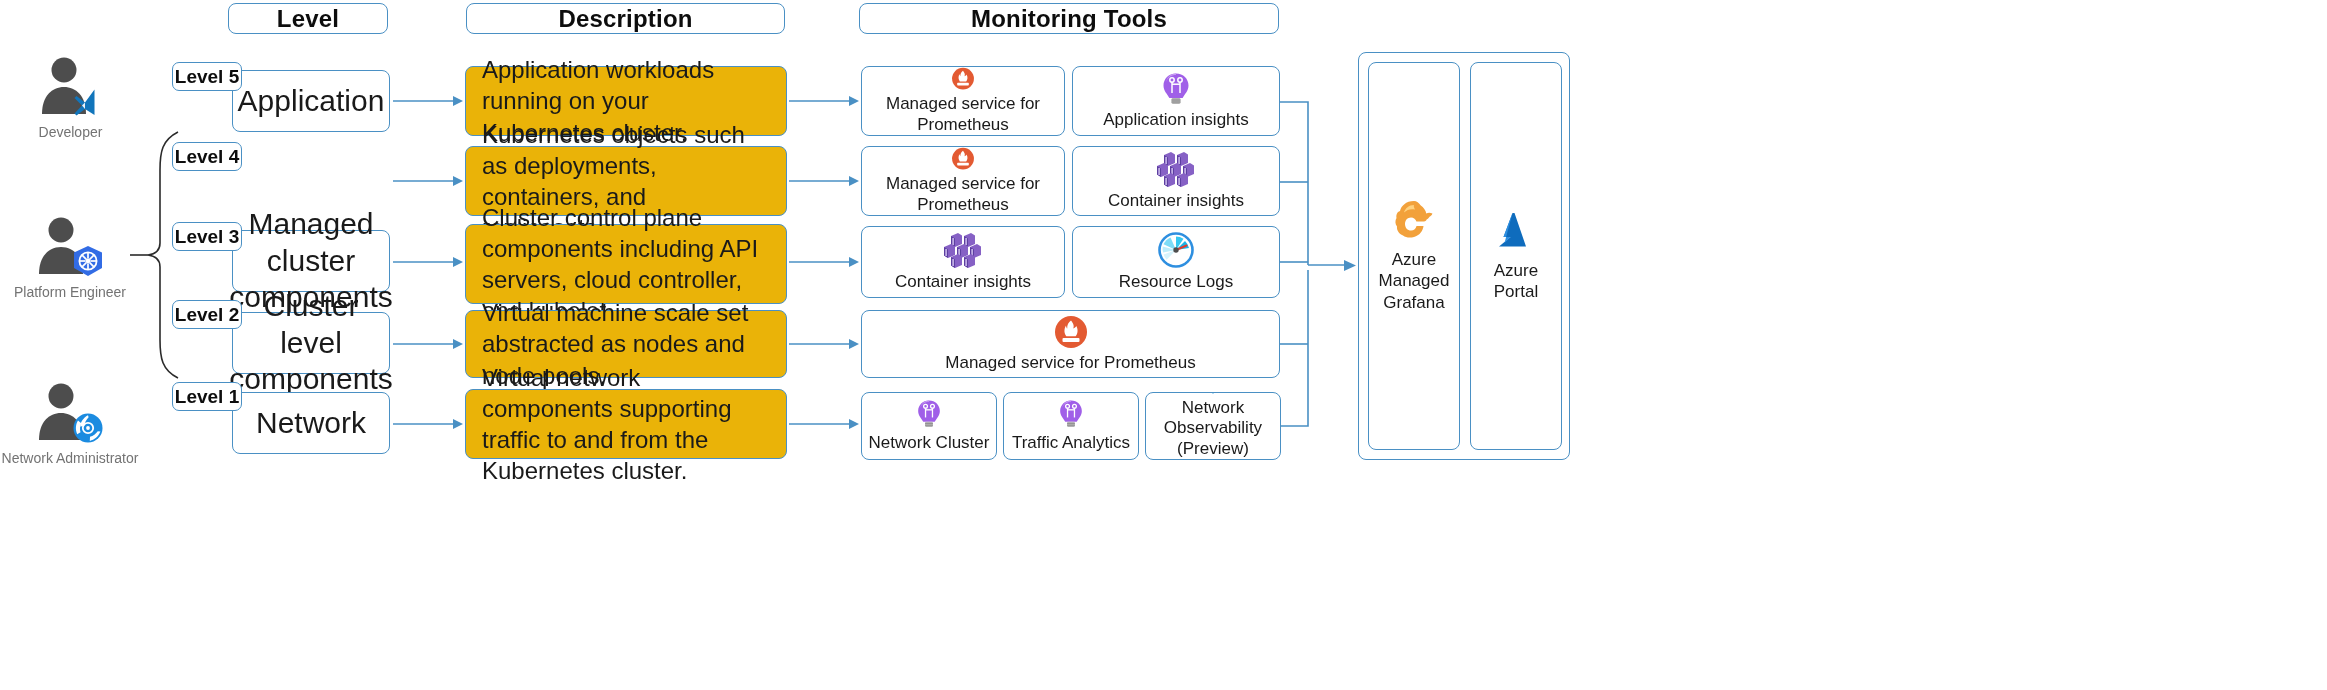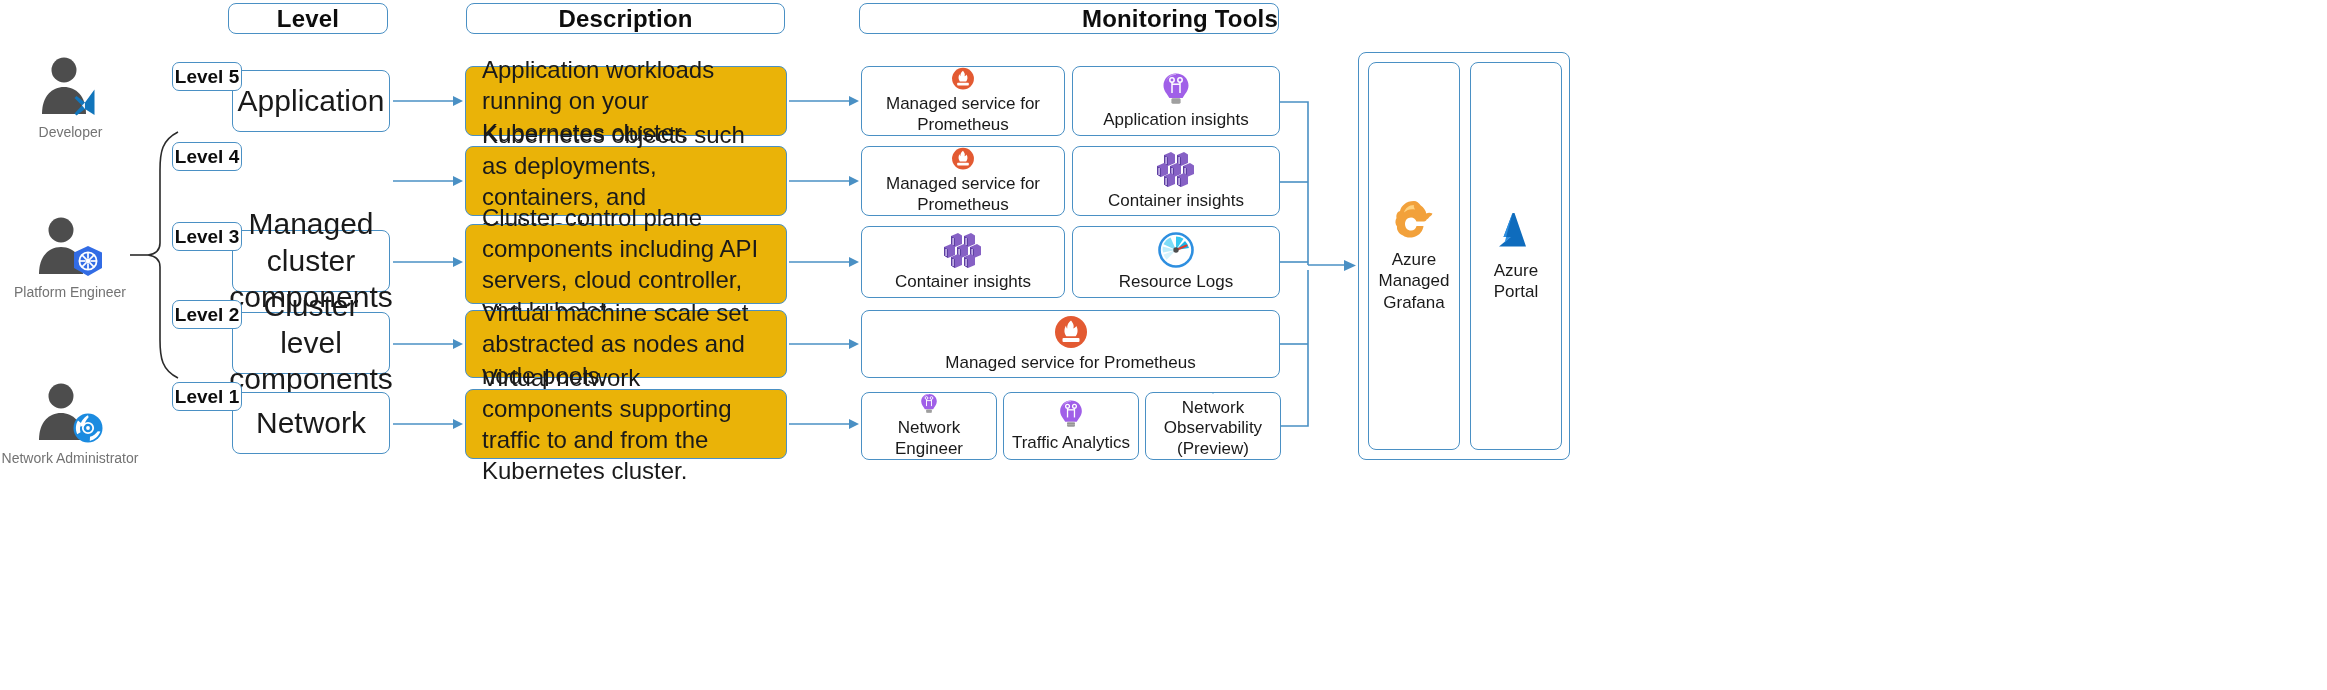--- a/index.html
+++ b/index.html
@@ -69,21 +69,21 @@
 <body>
 
 <div id="root">
 
   <div class="abs rbox hdr" style="left:228px;top:3px;width:160px;height:31px;">
     <span>Level</span>
   </div>
   <div class="abs rbox hdr" style="left:466px;top:3px;width:319px;height:31px;">
     <span>Description</span>
   </div>
-  <div class="abs rbox hdr" style="left:859px;top:3px;width:420px;height:31px;justify-content:flex-end;">
+  <div class="abs rbox hdr" style="left:859px;top:3px;width:420px;height:31px;">
     <span>Monitoring Tools</span>
   </div>
 
   <div class="abs persona" style="left:18px;top:56px;width:105px;">
     <svg width="74" height="62" viewBox="0 0 74 62">
       <circle cx="30" cy="14" r="12.5" fill="#4D4D4D"></circle>
       <path d="M8 58 C8 40 18 31 30 31 C42 31 52 40 52 58 Z" fill="#4D4D4D"></path>
       <g transform="translate(40,32)">
         <path d="M20.5 1.5 L20.5 27 L11 21 L2.5 27.5 L0.5 25.5 L8 17.5 L0.5 10 L2.5 8 L11 14.5 Z" fill="#1175BB"></path>
         <path d="M8 17.5 L11 14.5 L11 21 Z" fill="#e9f2fa"></path>
@@ -381,21 +381,21 @@
         <line x1="11" y1="10.2" x2="11" y2="21"></line>
           <line x1="19" y1="10.2" x2="19" y2="21"></line>
         <line x1="11" y1="12.2" x2="19" y2="12.2"></line>
       </g>
       <rect x="10.5" y="26" width="9" height="6" rx="1.4" fill="#B3B3B3"></rect>
       <g stroke="#8c8c8c" stroke-width="1">
           <line x1="10.5" y1="28" x2="19.5" y2="28"></line>
           <line x1="10.5" y1="30" x2="19.5" y2="30"></line>
         </g>
     </svg>
-    <span class="tool-label">Network Engineer</span>
+    <span class="tool-label">Network Cluster</span>
   </div>
   <div class="abs tool-box" style="left:1003px;top:392px;width:136px;height:68px;">
     <svg width="26" height="30" viewBox="0 0 30 34">
       <path d="M15 1.5 C22.4 1.5 27.5 7 27.5 13.5 C27.5 19 23.5 22.3 21.6 26 L8.4 26 C6.5 22.3 2.5 19 2.5 13.5 C2.5 7 7.6 1.5 15 1.5 Z" fill="#A05FE8"></path>
       <path d="M15 1.5 C10 1.5 6 5 5 10 C6.5 5.5 10.5 3 15 3 Z" fill="#C79AF3"></path>
       <g stroke="#ffffff" stroke-width="1.5" fill="none">
         <circle cx="11" cy="8" r="2.2"></circle>
           <circle cx="19" cy="8" r="2.2"></circle>
         <line x1="11" y1="10.2" x2="11" y2="21"></line>
           <line x1="19" y1="10.2" x2="19" y2="21"></line>

